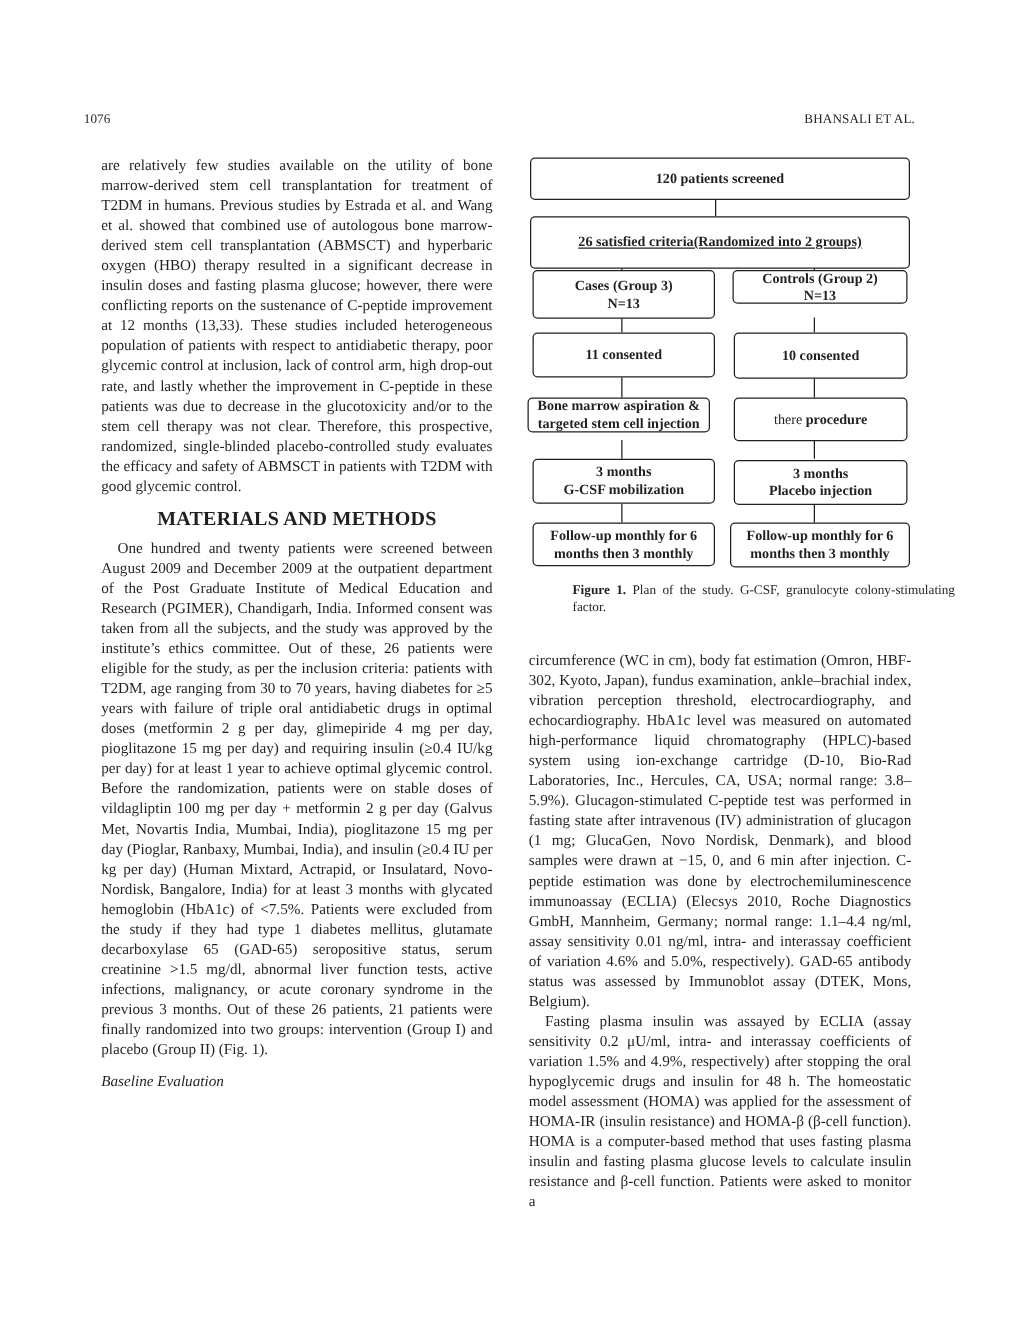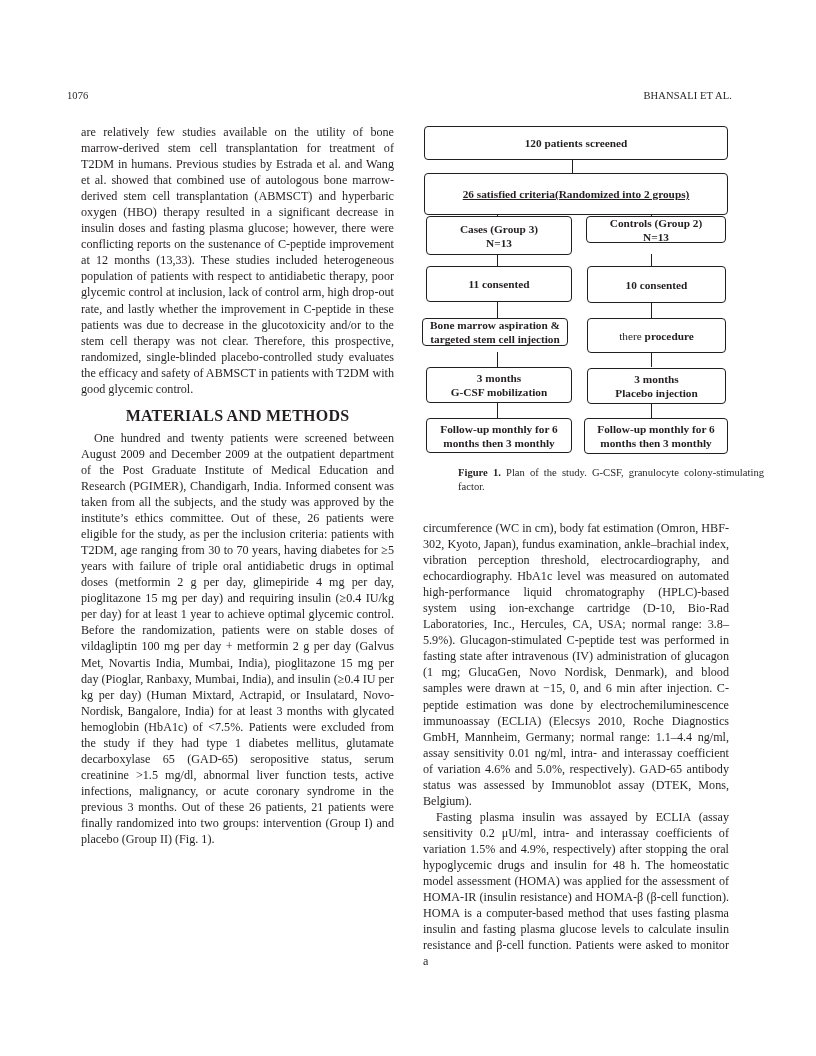--- a/index.html
+++ b/index.html
@@ -27,20 +27,21 @@
 </head>
 <body>
 
 <div class="hdr left">1076</div>
 <div class="hdr right">BHANSALI ET AL.</div>
 
 <div class="col colL">
   <p>are relatively few studies available on the utility of bone marrow-derived stem cell transplantation for treatment of T2DM in humans. Previous studies by Estrada et al. and Wang et al. showed that combined use of autologous bone marrow-derived stem cell transplantation (ABMSCT) and hyperbaric oxygen (HBO) therapy resulted in a significant decrease in insulin doses and fasting plasma glucose; however, there were conflicting reports on the sustenance of C-peptide improvement at 12 months (13,33). These studies included heterogeneous population of patients with respect to antidiabetic therapy, poor glycemic control at inclusion, lack of control arm, high drop-out rate, and lastly whether the improvement in C-peptide in these patients was due to decrease in the glucotoxicity and/or to the stem cell therapy was not clear. Therefore, this prospective, randomized, single-blinded placebo-controlled study evaluates the efficacy and safety of ABMSCT in patients with T2DM with good glycemic control.</p>
   <div class="sec-title">MATERIALS AND METHODS</div>
   <p class="indent">One hundred and twenty patients were screened between August 2009 and December 2009 at the outpatient department of the Post Graduate Institute of Medical Education and Research (PGIMER), Chandigarh, India. Informed consent was taken from all the subjects, and the study was approved by the institute’s ethics committee. Out of these, 26 patients were eligible for the study, as per the inclusion criteria: patients with T2DM, age ranging from 30 to 70 years, having diabetes for ≥5 years with failure of triple oral antidiabetic drugs in optimal doses (metformin 2 g per day, glimepiride 4 mg per day, pioglitazone 15 mg per day) and requiring insulin (≥0.4 IU/kg per day) for at least 1 year to achieve optimal glycemic control. Before the randomization, patients were on stable doses of vildagliptin 100 mg per day + metformin 2 g per day (Galvus Met, Novartis India, Mumbai, India), pioglitazone 15 mg per day (Pioglar, Ranbaxy, Mumbai, India), and insulin (≥0.4 IU per kg per day) (Human Mixtard, Actrapid, or Insulatard, Novo-Nordisk, Bangalore, India) for at least 3 months with glycated hemoglobin (HbA1c) of &lt;7.5%. Patients were excluded from the study if they had type 1 diabetes mellitus, glutamate decarboxylase 65 (GAD-65) seropositive status, serum creatinine &gt;1.5 mg/dl, abnormal liver function tests, active infections, malignancy, or acute coronary syndrome in the previous 3 months. Out of these 26 patients, 21 patients were finally randomized into two groups: intervention (Group I) and placebo (Group II) (Fig. 1).</p>
+  <div class="subsec">Baseline Evaluation</div>
 </div>
 
 <div class="fig">
 
   <div class="line" style="left:152px; top:39px; width:1.3px; height:14px;"></div>
   <div class="line" style="left:152px; top:82px; width:1.3px; height:6px;"></div>
   <div class="line" style="left:77px; top:87px; width:155px; height:1.6px;"></div>
   <div class="line" style="left:77px; top:87px; width:1.3px; height:9px;"></div>
   <div class="line" style="left:231px; top:87px; width:1.3px; height:9px;"></div>
   <div class="line" style="left:77px; top:134px; width:1.3px; height:12px;"></div>

